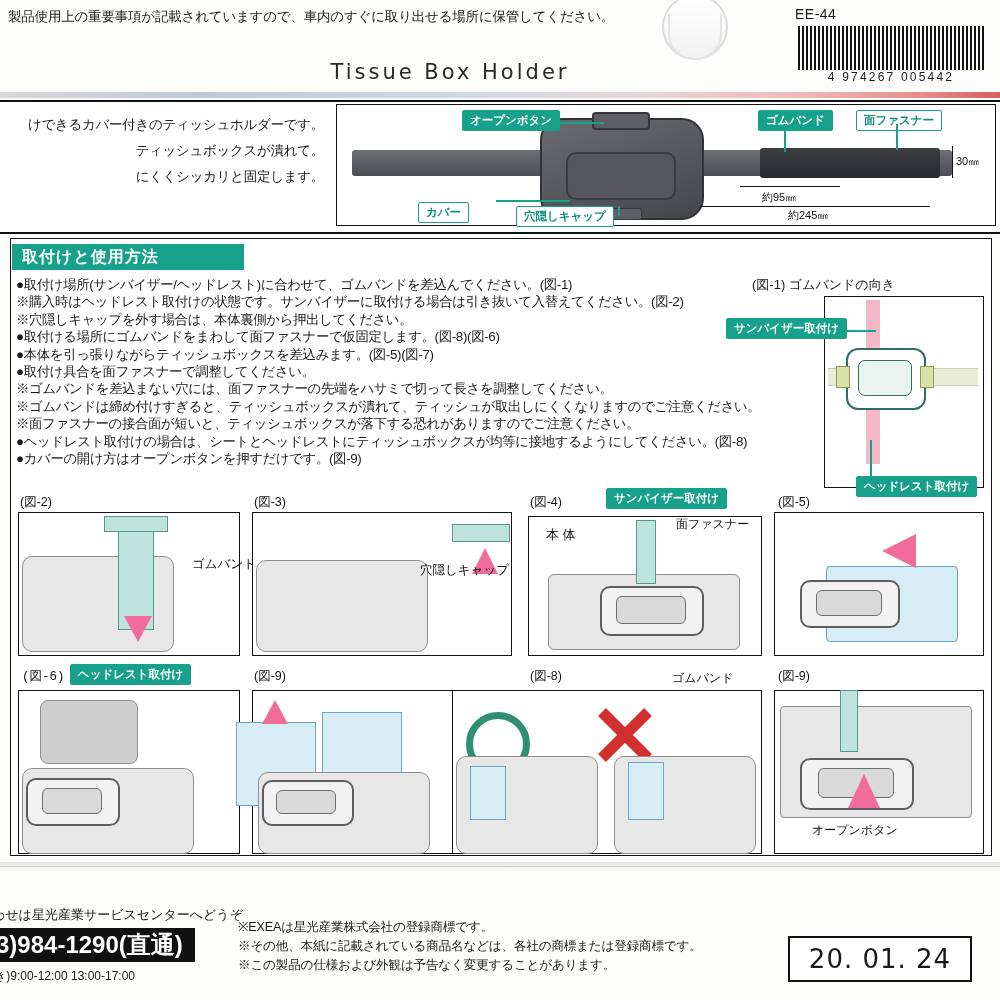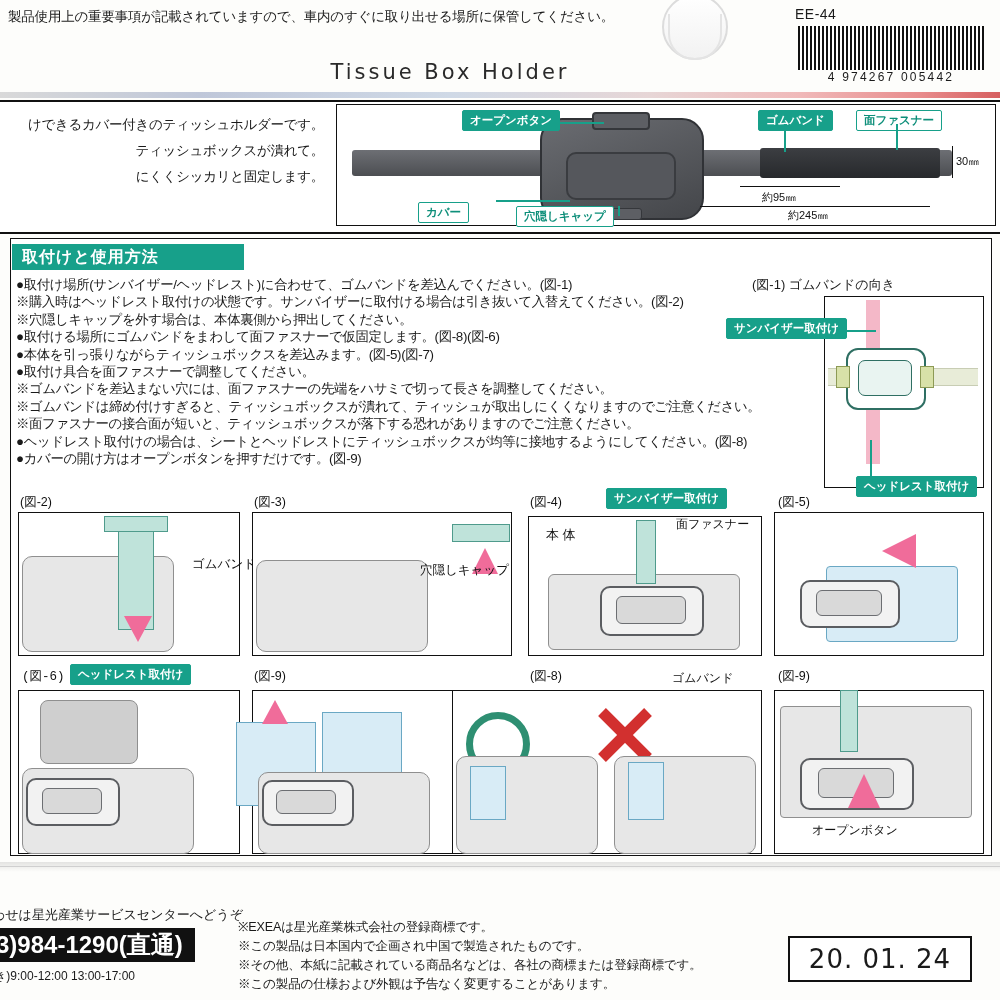--- a/index.html
+++ b/index.html
@@ -343,19 +343,18 @@
   <div class="figlab" style="left:812px;top:822px;font-size:12px;">オープンボタン</div>
 
   <div class="foldline"></div>
   <div class="foldline2"></div>
 
   <div class="bot-top">わせは星光産業サービスセンターへどうぞ</div>
   <div class="bot-black">3)984-1290(直通)</div>
   <div class="bot-sub">き)9:00-12:00  13:00-17:00</div>
   <div class="bot-mid">
     <div>※EXEAは星光産業株式会社の登録商標です。</div>
-    <div>※この製品は日本国内で企画され中国で製造されたものです。</div>
     <div>※その他、本紙に記載されている商品名などは、各社の商標または登録商標です。</div>
     <div>※この製品の仕様および外観は予告なく変更することがあります。</div>
   </div>
   <div class="datebox">20. 01. 24</div>
 
 </div>
 
 </body></html>

